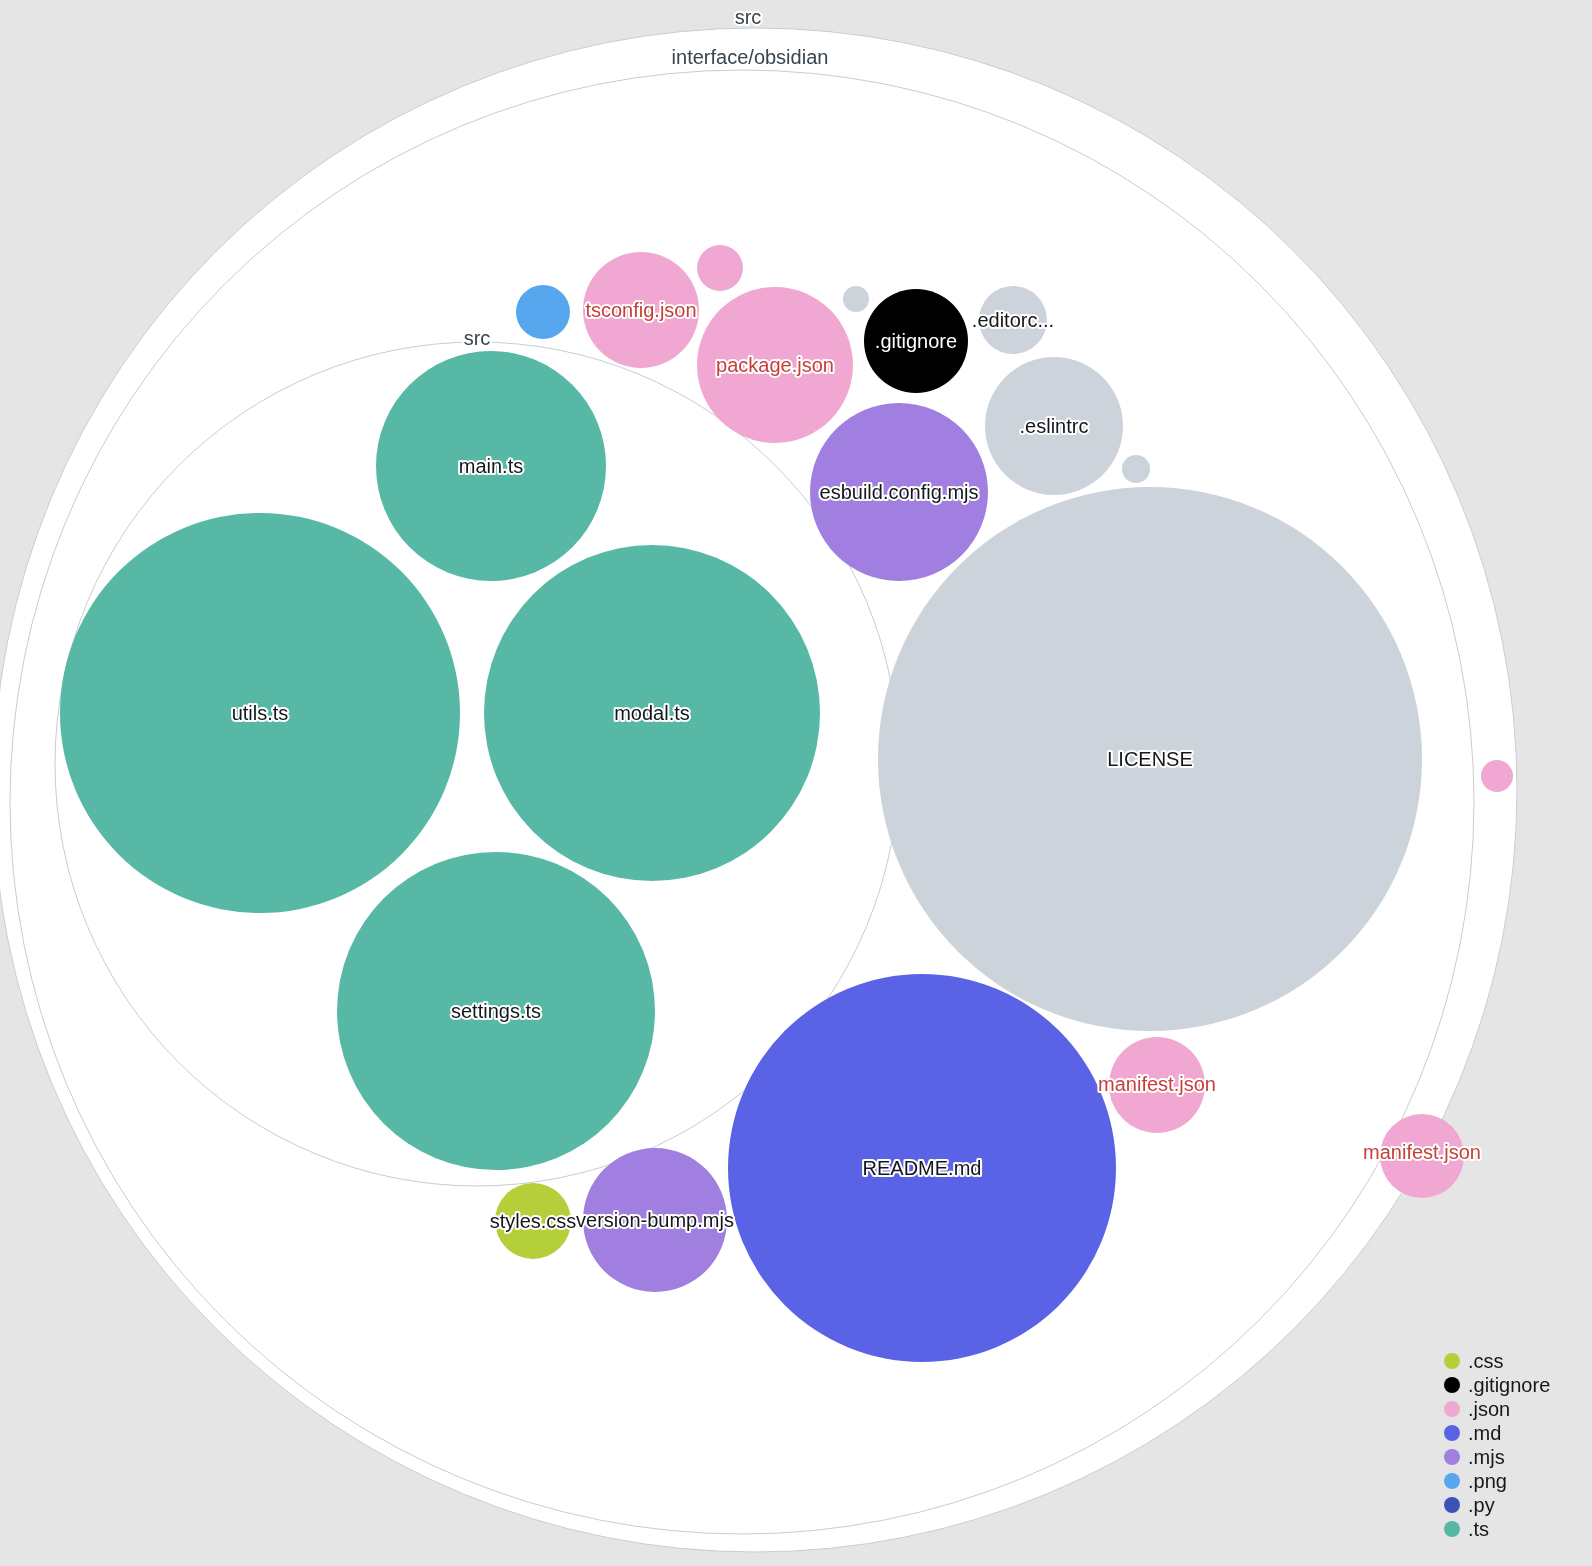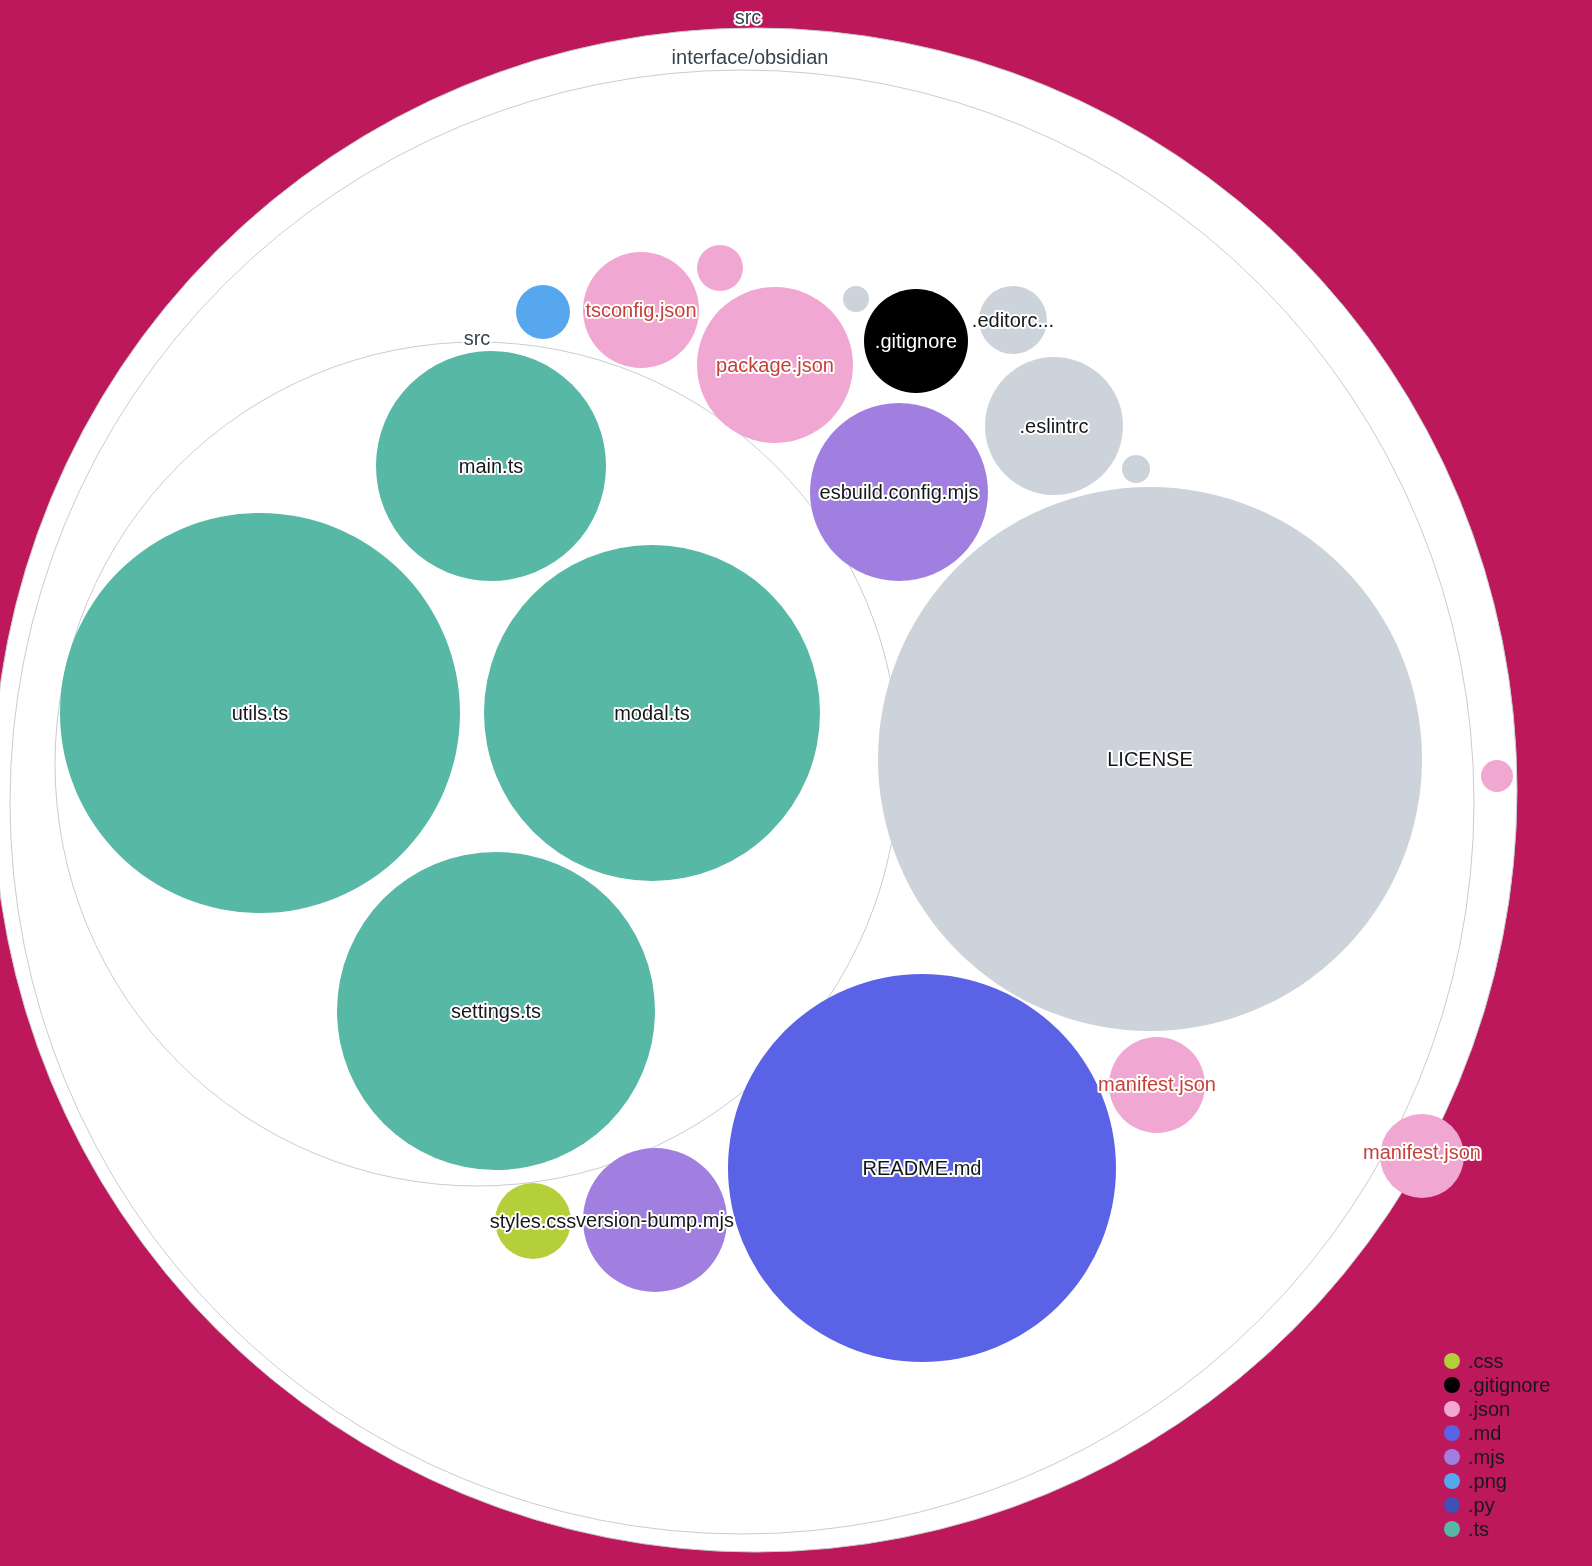--- a/index.html
+++ b/index.html
@@ -4,21 +4,21 @@
 <style>
   html, body {
     margin: 0;
     padding: 0;
     background: #ffffff;
   }
   .stage {
     position: relative;
     width: 1592px;
     height: 1566px;
-    background: #be185d;
+    background: #e5e5e5;
     overflow: hidden;
     font-family: "Liberation Sans", sans-serif;
   }
   svg {
     position: absolute;
     left: 0;
     top: 0;
   }
   .bubble-label {
     font-family: "Liberation Sans", sans-serif;

